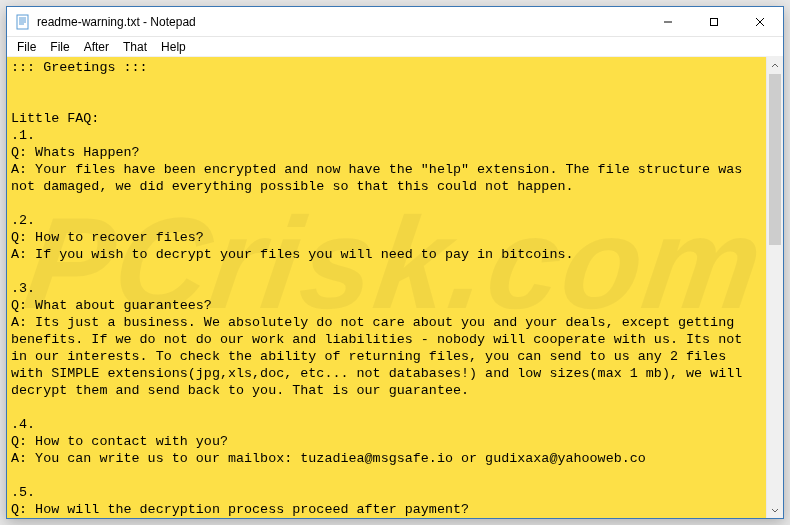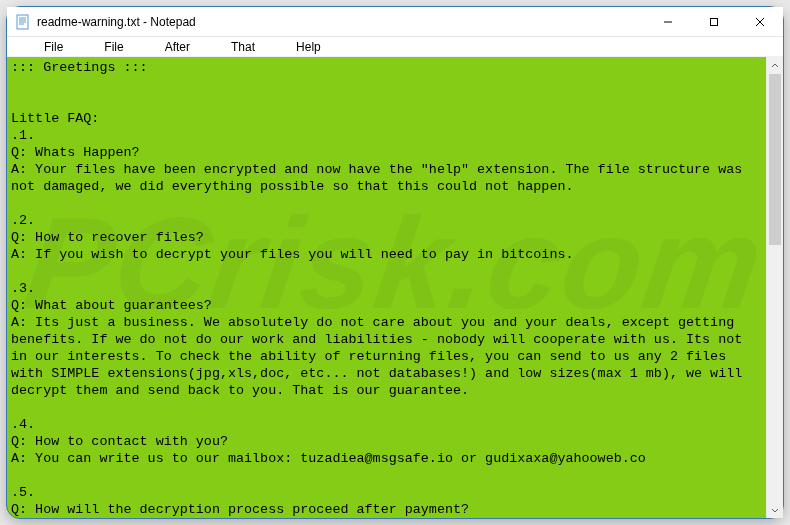--- a/index.html
+++ b/index.html
@@ -5,25 +5,25 @@
     * { margin: 0; padding: 0; box-sizing: border-box; }
     body {
       font-family: "Segoe UI", Tahoma, sans-serif;
       background: #e8e8e8;
       width: 790px; height: 525px;
       position: relative; overflow: hidden;
     }
     .window {
       position: absolute; left: 6px; top: 6px;
       width: 778px; height: 513px;
-      background: #84cc16;
+      background: #fde047;
       border: 1px solid #3a77b5;
       box-shadow: 0 4px 14px rgba(0,0,0,0.25);
       display: flex; flex-direction: column;
-      border-radius: 14px;
+      border-radius: 0;
     }
     .titlebar {
       height: 30px; display: flex; align-items: center;
       background: #fff; border-bottom: 1px solid #e6e6e6;
       flex: none;
     }
     .titlebar .icon {
       width: 16px; height: 16px; margin: 0 6px 0 8px; flex: none;
     }
     .titlebar .title {
@@ -33,21 +33,21 @@
     .winbtn {
       width: 46px; height: 100%;
       display: flex; align-items: center; justify-content: center;
       color: #000; font-size: 10px;
     }
     .menubar {
       height: 20px; display: flex; align-items: center; gap: 2px;
       padding: 0 4px; font-size: 12px; color: #000;
       background: #fff; border-bottom: 1px solid #f0f0f0; flex: none;
     }
-    .menuitem { padding: 2px 6px; margin-left: 27px; }
+    .menuitem { padding: 2px 6px; }
     .editor-wrap { flex: 1; display: flex; min-height: 0; }
     .editor {
       flex: 1; padding: 2px 4px 12px 4px;
       font-family: Consolas, "Courier New", monospace;
       font-size: 13.4px; line-height: 1.27;
       color: #000; white-space: pre-wrap; word-wrap: break-word;
       overflow: hidden;
       position: relative; z-index: 2;
     }
     .scrollbar {

